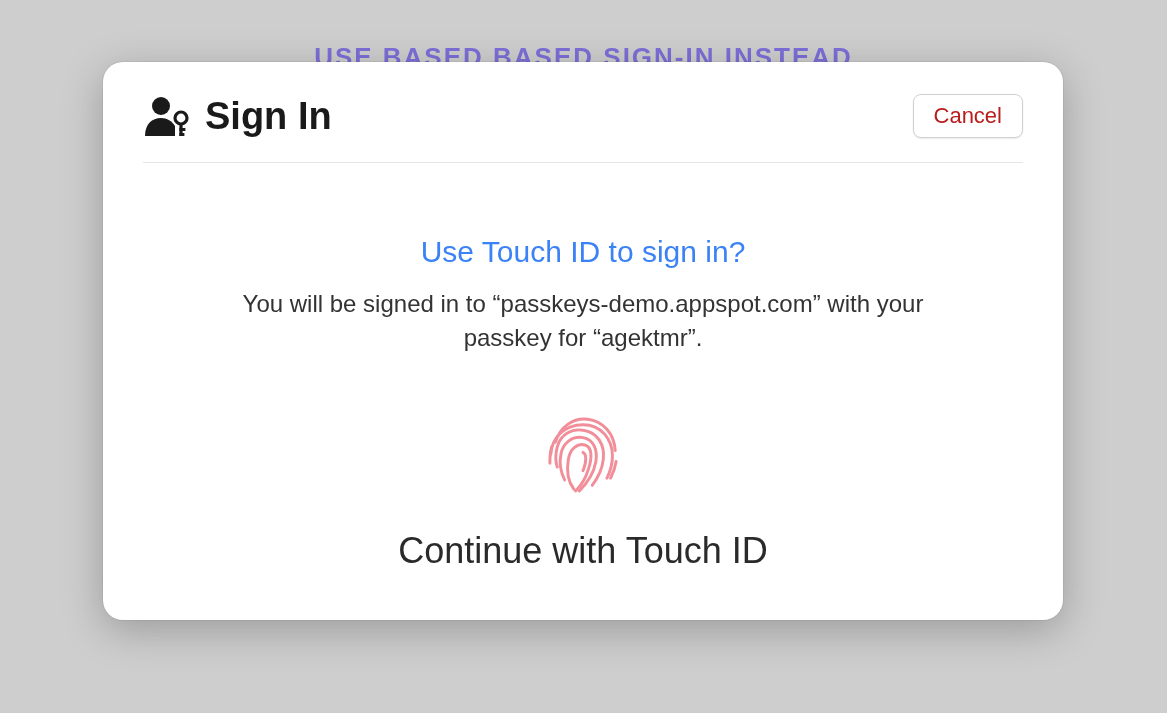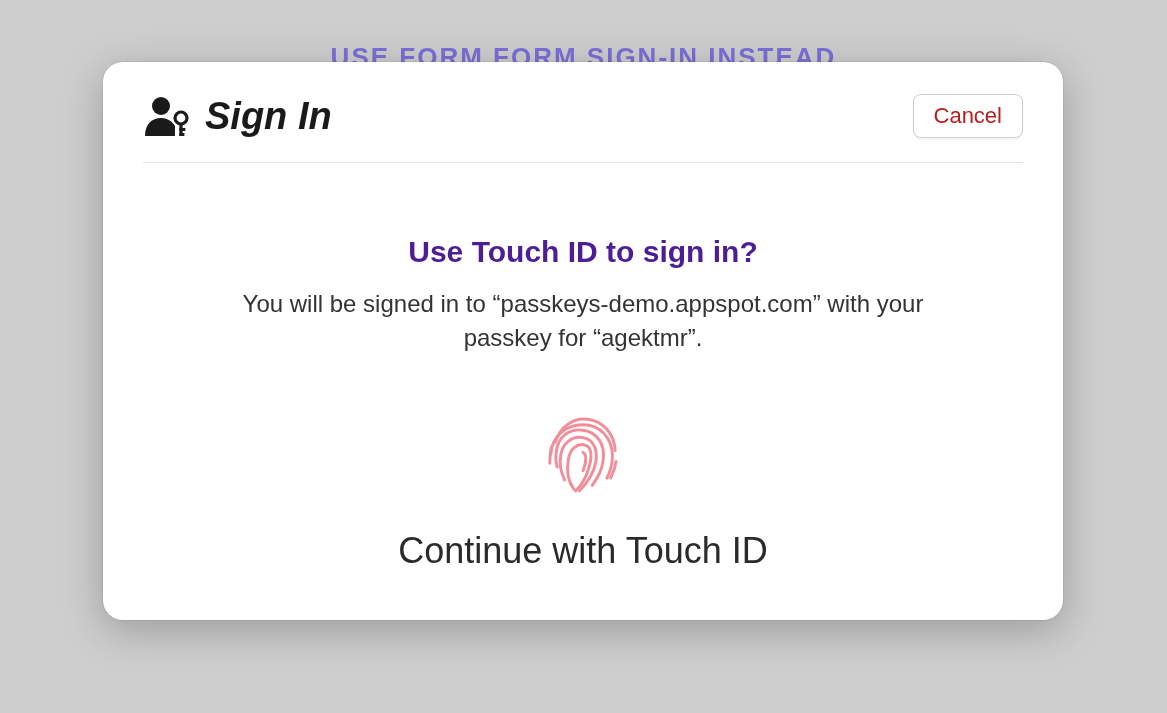--- a/index.html
+++ b/index.html
@@ -42,21 +42,20 @@
       display: flex;
       align-items: center;
       justify-content: space-between;
       padding-bottom: 24px;
       border-bottom: 1px solid #e5e5e5;
     }
     .sheet-title-group {
       display: flex;
       align-items: center;
       gap: 14px;
-      font-style: italic;
     }
     .passkey-icon {
       width: 48px;
       height: 40px;
       flex-shrink: 0;
     }
     .sheet-title {
       font-size: 38px;
       font-weight: 700;
       color: #1a1a1a;
@@ -70,22 +69,22 @@
       color: #b91c1c;
       cursor: pointer;
       box-shadow: 0 1px 2px rgba(0,0,0,0.08);
     }
     .sheet-body {
       text-align: center;
       padding-top: 72px;
     }
     .prompt-title {
       font-size: 30px;
-      font-weight: 700;
-      color: #4c1d95;
+      font-weight: 400;
+      color: #3b82f6;
       margin-bottom: 18px;
     }
     .prompt-desc {
       font-size: 24px;
       color: #333333;
       line-height: 1.4;
       max-width: 760px;
       margin: 16px auto;
     }
     .fingerprint-wrap {
@@ -99,21 +98,21 @@
     }
     .continue-label {
       margin-top: 28px;
       font-size: 36px;
       color: #2a2a2a;
     }
   </style>
 </head>
 <body>
 
-<a class="background-link">USE FORM FORM SIGN-IN INSTEAD</a>
+<a class="background-link">USE BASED BASED SIGN-IN INSTEAD</a>
 
 <div class="sheet">
 
   <div class="sheet-header">
 
     <div class="sheet-title-group">
       <span class="passkey-icon">
         <svg viewBox="0 0 48 40" width="48" height="40">
           <circle cx="18" cy="10" r="9" fill="#1a1a1a"></circle>
           <path d="M 2 40 C 2 28 9 22 18 22 C 24 22 29 25 32 30 L 32 40 Z" fill="#1a1a1a"></path>

